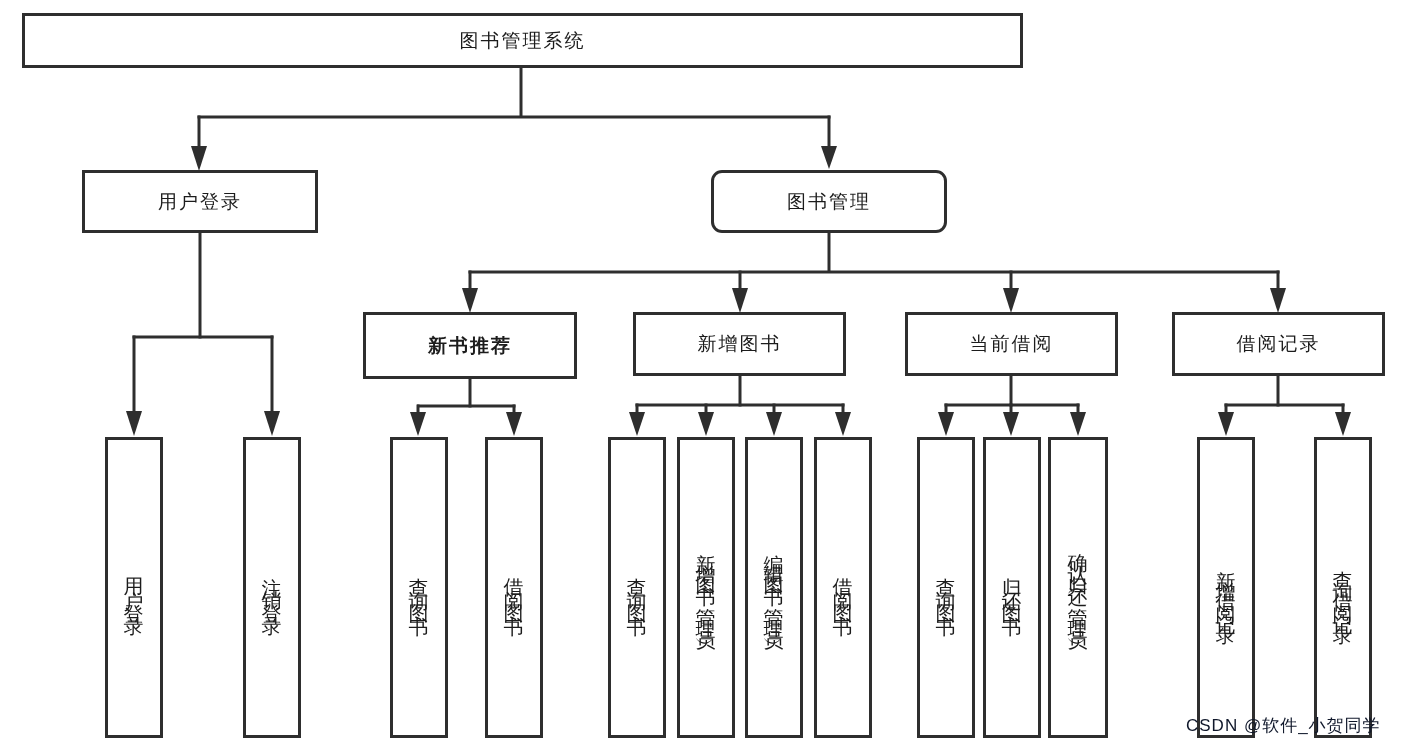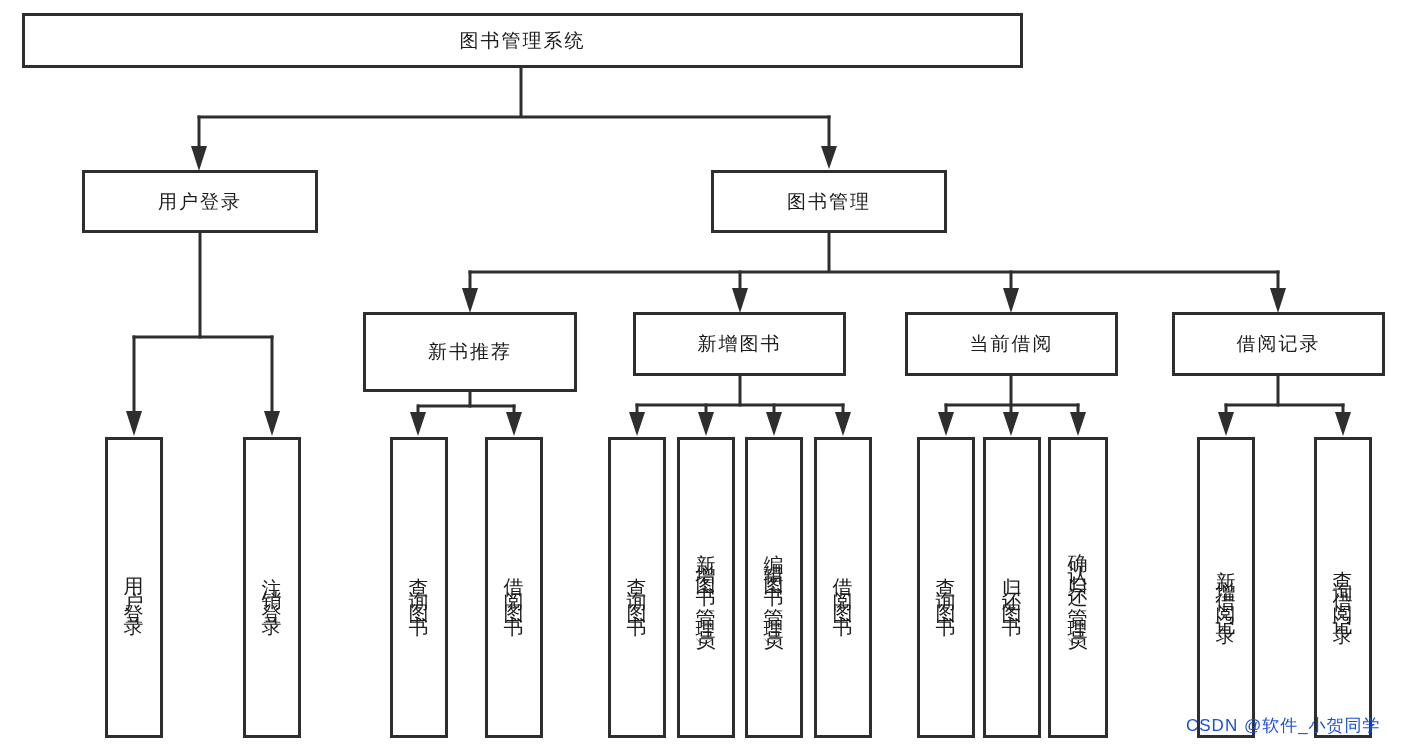--- a/index.html
+++ b/index.html
@@ -49,21 +49,21 @@
     font-size: 20px;
     letter-spacing: 13px;
     line-height: 1;
     white-space: nowrap;
   }
   .watermark {
     position: absolute;
     left: 1186px;
     top: 714px;
     font-size: 17px;
-    color: #1d4ed8;
+    color: #0f172a;
     letter-spacing: 1px;
     white-space: nowrap;
   }
 </style>
 </head>
 <body>
 
 <div id="stage">
 
   <svg id="wires" viewBox="0 0 1405 747" xmlns="http://www.w3.org/2000/svg">
@@ -137,25 +137,25 @@
     </g>
   </svg>
 
   <div class="node root" style="left:22px; top:13px; width:1001px; height:55px;">
     <span class="hlabel">图书管理系统</span>
   </div>
 
   <div class="node" style="left:82px; top:170px; width:236px; height:63px;">
     <span class="hlabel">用户登录</span>
   </div>
-  <div class="node" style="left:711px; top:170px; width:236px; height:63px;">
+  <div class="node" style="left:711px; top:170px; width:236px; height:63px;border-radius:11px;">
     <span class="hlabel">图书管理</span>
   </div>
 
-  <div class="node" style="left:363px; top:312px; width:214px; height:80px;">
+  <div class="node" style="left:363px; top:312px; width:214px; height:67px;font-weight:bold;">
     <span class="hlabel">新书推荐</span>
   </div>
   <div class="node" style="left:633px; top:312px; width:213px; height:64px;">
     <span class="hlabel">新增图书</span>
   </div>
   <div class="node" style="left:905px; top:312px; width:213px; height:64px;">
     <span class="hlabel">当前借阅</span>
   </div>
   <div class="node" style="left:1172px; top:312px; width:213px; height:64px;">
     <span class="hlabel">借阅记录</span>

